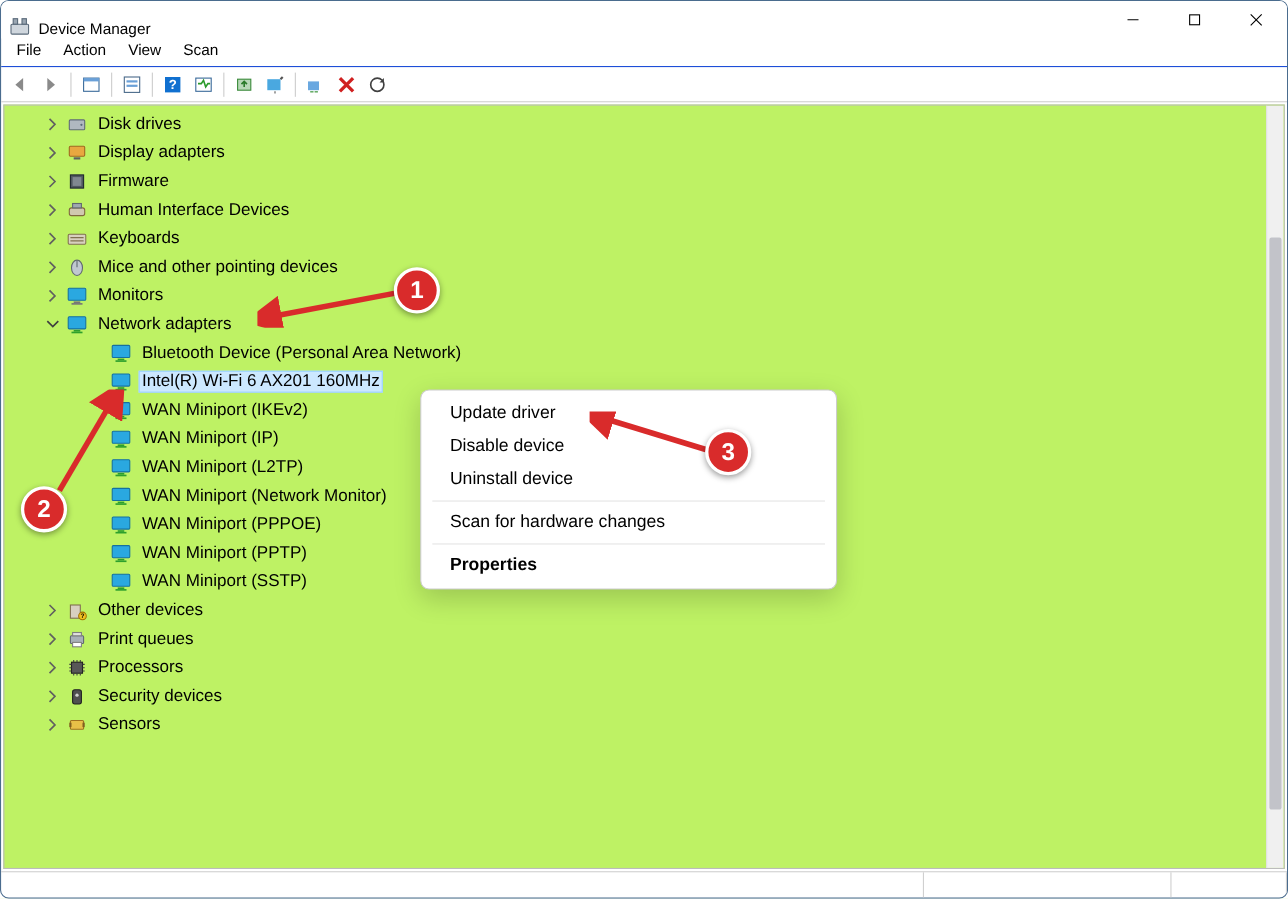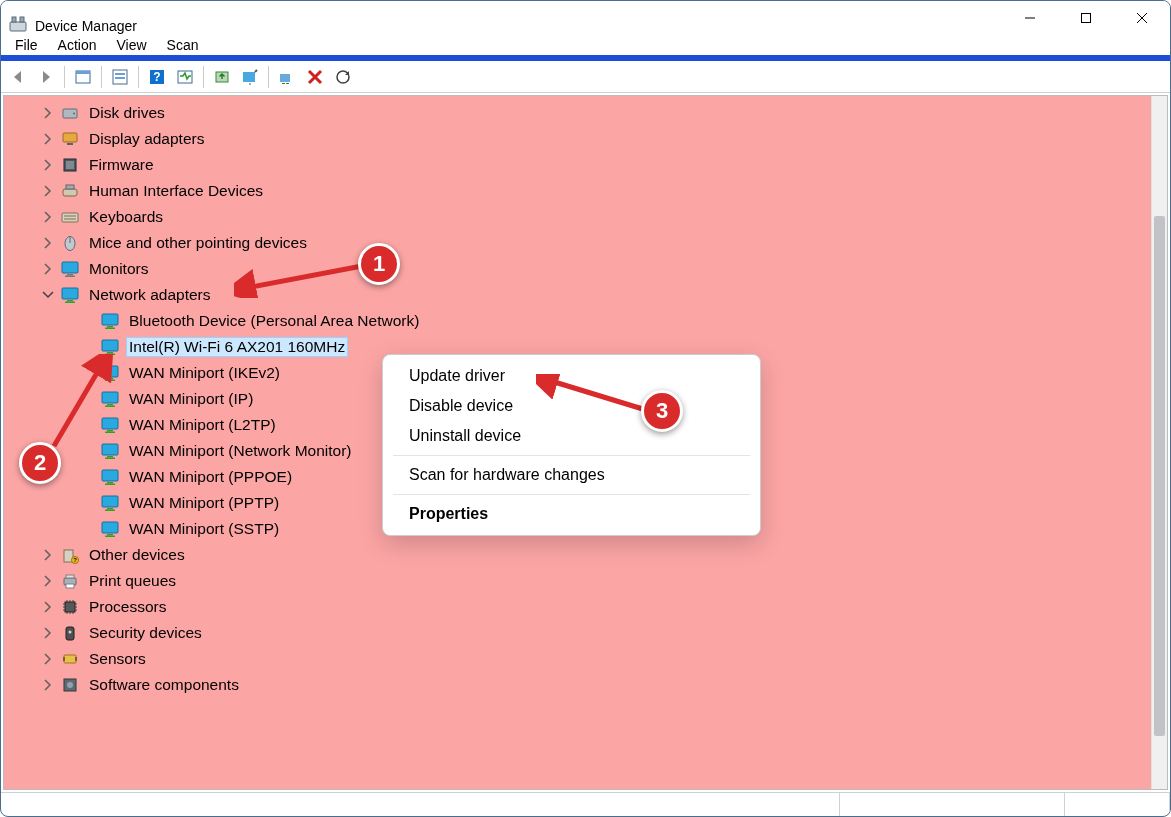--- a/index.html
+++ b/index.html
@@ -40,21 +40,21 @@
     display:flex; align-items:center; justify-content:center;
     color:#000;
   }
 
   
   .menubar {
     height: 26px;
     display:flex;
     align-items:flex-start;
     padding: 0 4px;
-    border-bottom:6px solid #1d4ed8;
+    border-bottom:1px solid #1d4ed8;
     font-size: 14px;
   }
   .menuitem { padding: 2px 10px; }
 
   
   .toolbar {
     height: 32px;
     display:flex;
     align-items:center;
     padding: 0 4px;
@@ -68,21 +68,21 @@
   }
   .tsep { width:1px; height:22px; background:#ccc; margin:0 3px;}
 
   
   .content {
     flex:1;
     position:relative;
     border: 1px solid #bcbcbc;
     margin: 2px;
     overflow:hidden;
-    background:#fca5a5;
+    background:#bef264;
   }
   .scrollarea {
     position:absolute; top:0; left:0; right:16px; bottom:0;
     overflow:hidden;
     padding: 4px 0 0 0;
   }
   .vscrollbar {
     position:absolute; top:0; right:0; width:16px; bottom:0;
     background:#f0f0f0;
     border-left:1px solid #e0e0e0;
@@ -615,33 +615,20 @@
                 <use href="#chev-right"></use>
               </svg>
             </span>
             <span class="ticon">
               <svg width="18" height="18">
                 <use href="#ic-sensor"></use>
               </svg>
             </span>
             <span class="label">Sensors</span>
           </div>
-          <div class="node indent1">
-            <span class="chev">
-              <svg width="12" height="12">
-                <use href="#chev-right"></use>
-              </svg>
-            </span>
-            <span class="ticon">
-              <svg width="18" height="18">
-                <use href="#ic-software"></use>
-              </svg>
-            </span>
-            <span class="label">Software components</span>
-          </div>
         </div>
     </div>
     <div class="vscrollbar">
       <div class="vthumb"></div>
     </div>
 
     <div class="ctxmenu">
       <div class="ctxitem">Update driver</div>
       <div class="ctxitem">Disable device</div>
       <div class="ctxitem">Uninstall device</div>

